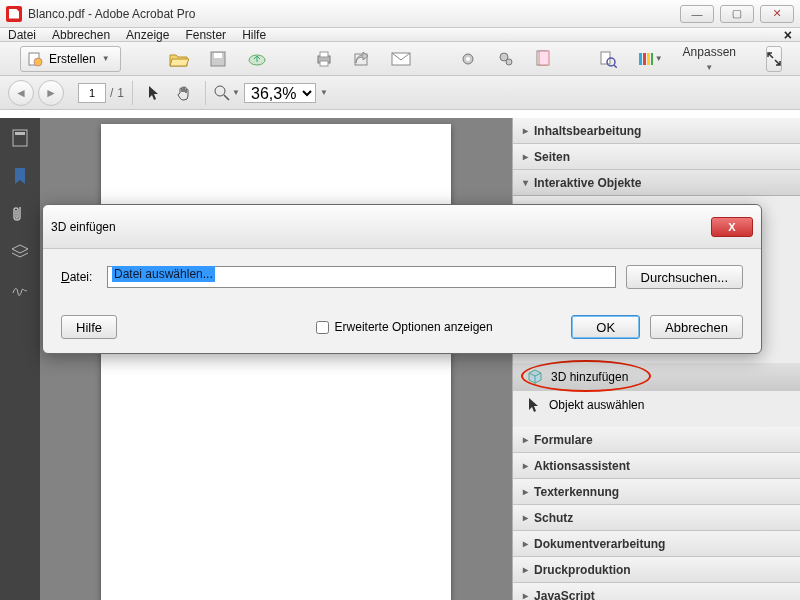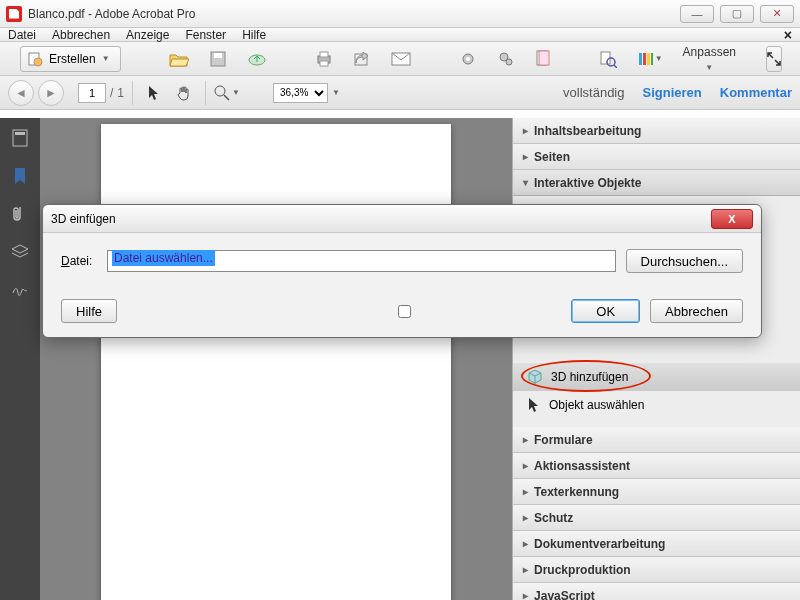--- a/index.html
+++ b/index.html
@@ -19,21 +19,21 @@
 .toolbar1 { height: 34px; background: linear-gradient(#f6f6f6,#e6e6e6); border-bottom: 1px solid #c8c8c8; display: flex; align-items: center; padding: 0 20px; gap: 20px; }
 .tbtn { width: 26px; height: 26px; display: flex; align-items: center; justify-content: center; border-radius: 3px; }
 .create-btn { height: 26px; padding: 0 10px 0 6px; border: 1px solid #b8b8b8; border-radius: 3px; background: linear-gradient(#fdfdfd,#e8e8e8); display: flex; align-items: center; gap: 6px; font-size: 12px; }
 .sep { width: 1px; height: 24px; background: #c8c8c8; margin: 0 4px; }
 .anpassen { margin-left: auto; font-size: 12px; color: #333; display: flex; align-items: center; gap: 4px; flex-direction: column; }
 .expand-btn { width: 26px; height: 26px; border: 1px solid #b8b8b8; border-radius: 3px; margin-left: 10px; display: flex; align-items: center; justify-content: center; background: linear-gradient(#fafafa,#e6e6e6); }
 
 .toolbar2 { height: 34px; background: linear-gradient(#f2f2f2,#e2e2e2); border-bottom: 1px solid #c8c8c8; display: flex; align-items: center; padding: 0 8px; gap: 4px; font-size: 12px; }
 .navbtn { width: 26px; height: 26px; border: 1px solid #c4c4c4; border-radius: 13px; background: linear-gradient(#fdfdfd,#e8e8e8); display: flex; align-items: center; justify-content: center; color: #888; }
 .pagein { width: 28px; height: 20px; border: 1px solid #b0b0b0; text-align: center; font-size: 11px; }
-.zoomsel { height: 20px; border: 1px solid #b0b0b0; font-size: 10px; padding: 0 2px; background: #fff; margin-left: 29px; }
+.zoomsel { height: 20px; border: 1px solid #b0b0b0; font-size: 16px; padding: 0 2px; background: #fff; }
 .right-tabs { margin-left: auto; display: flex; gap: 18px; font-size: 13px; }
 .right-tabs .tab { color: #555; }
 .right-tabs .tab.sign { color: #2b7bd4; font-weight: 600; }
 .right-tabs .tab.komm { color: #2b7bd4; font-weight: 600; }
 
 .workspace { position: absolute; top: 118px; left: 0; right: 0; bottom: 0; display: flex; }
 .leftpane { width: 40px; background: #434343; display: flex; flex-direction: column; align-items: center; padding-top: 10px; gap: 18px; }
 .lp-icon { width: 20px; height: 20px; color: #bfbfbf; display: flex; align-items: center; justify-content: center; }
 
 .docarea { flex: 1; background: #838383; display: flex; justify-content: center; padding-top: 6px; }
@@ -43,28 +43,28 @@
 .rp-section { height: 26px; border-bottom: 1px solid #c4c4c4; background: linear-gradient(#f4f4f4,#e2e2e2); display: flex; align-items: center; padding: 0 10px; font-size: 12px; font-weight: bold; color: #333; gap: 6px; }
 .rp-section .arrow { color: #666; font-size: 10px; }
 .rp-sub { background: linear-gradient(#e8e8e8,#d4d4d4); border-bottom: 1px solid #b0b0b0; }
 .rp-item { height: 28px; display: flex; align-items: center; padding: 0 14px; font-size: 12px; gap: 8px; }
 .rp-item.hl { background: linear-gradient(#e0e0e0,#cacaca); position: relative; margin-top: 37px; }
 .ellipse { position: absolute; left: 8px; top: -3px; width: 130px; height: 32px; border: 2px solid #d20; border-radius: 50%; pointer-events: none; }
 .cube-icon { width: 16px; height: 16px; }
 
 
 .dialog { position: absolute; left: 42px; top: 204px; width: 720px; background: #f2f2f2; border: 1px solid #6a6a6a; border-radius: 6px; box-shadow: 0 4px 18px rgba(0,0,0,.35); }
-.dlg-title { height: 28px; background: linear-gradient(#fdfdfd,#e4e4e4); border-bottom: 1px solid #c8c8c8; border-radius: 6px 6px 0 0; display: flex; align-items: center; padding: 0 8px; font-size: 12px; }
+.dlg-title { height: 44px; background: linear-gradient(#fdfdfd,#e4e4e4); border-bottom: 1px solid #c8c8c8; border-radius: 6px 6px 0 0; display: flex; align-items: center; padding: 0 8px; font-size: 12px; }
 .dlg-close { margin-left: auto; width: 42px; height: 20px; background: linear-gradient(#e77,#c33); border: 1px solid #a22; border-radius: 3px; color: #fff; display: flex; align-items: center; justify-content: center; font-size: 11px; font-weight: bold; }
 .dlg-body { padding: 16px 18px 14px; }
 .dlg-row { display: flex; align-items: center; gap: 10px; margin-bottom: 26px; }
 .dlg-label { font-size: 12px; width: 36px; text-decoration: underline; text-decoration-color: transparent; }
 .dlg-label::first-letter { text-decoration: underline; }
 .file-input { flex: 1; height: 22px; border: 1px solid #8a8a8a; background: #fff; font-size: 12px; padding: 0 4px; }
-.file-input .sel { background: #3399ff; color: #4c1d95; padding: 1px 2px; }
+.file-input .sel { background: #3399ff; color: #0f172a; padding: 1px 2px; }
 .dlg-btn { height: 24px; padding: 0 14px; border: 1px solid #9a9a9a; border-radius: 3px; background: linear-gradient(#fdfdfd,#e4e4e4); font-size: 13px; }
 .dlg-btn.primary { border: 1px solid #3a8fd8; box-shadow: 0 0 0 1px #7abdf0 inset; padding: 0 24px; }
 .dlg-row2 { display: flex; align-items: center; gap: 10px; }
 .dlg-help { margin-right: auto; }
 .chk { display: flex; align-items: center; gap: 6px; font-size: 12px; margin-right: auto; margin-left: 120px; }
 .chk input { width: 13px; height: 13px; }
 svg { display: block; }
 </style>
 </head>
 <body>
@@ -204,25 +204,20 @@
   <div class="sep"></div>
   <div class="tbtn">
       <svg width="16" height="16">
         <circle cx="6" cy="6" r="5" fill="none" stroke="#555"></circle>
         <line x1="10" y1="10" x2="15" y2="15" stroke="#555" stroke-width="1.5"></line>
       </svg>
       <span style="font-size:8px;color:#666;margin-left:2px">▼</span>
     </div>
   <select class="zoomsel"><option>36,3%</option></select>
   <span style="font-size:8px;color:#666">▼</span>
-  <div class="right-tabs">
-    <span class="tab">vollständig</span>
-    <span class="tab sign">Signieren</span>
-    <span class="tab komm">Kommentar</span>
-  </div>
 </div>
 
 <div class="workspace">
   <div class="leftpane">
     <div class="lp-icon">
         <svg width="16" height="18">
           <rect x="1" y="1" width="14" height="16" fill="none" stroke="#bbb"></rect>
           <rect x="3" y="3" width="10" height="3" fill="#bbb"></rect>
         </svg>
       </div>
@@ -318,18 +313,19 @@
   <div class="dlg-body">
     <div class="dlg-row">
       <span class="dlg-label">Datei:</span>
       <div class="file-input"><span class="sel">Datei auswählen...</span></div>
       <button class="dlg-btn">Durchsuchen...</button>
     </div>
     <div class="dlg-row2">
       <button class="dlg-btn dlg-help">Hilfe</button>
       <label class="chk">
         <input type="checkbox" style="">
+        <span>Erweiterte Optionen anzeigen</span>
       </label>
       <button class="dlg-btn primary">OK</button>
       <button class="dlg-btn">Abbrechen</button>
     </div>
   </div>
 </div>
 
 </body></html>

